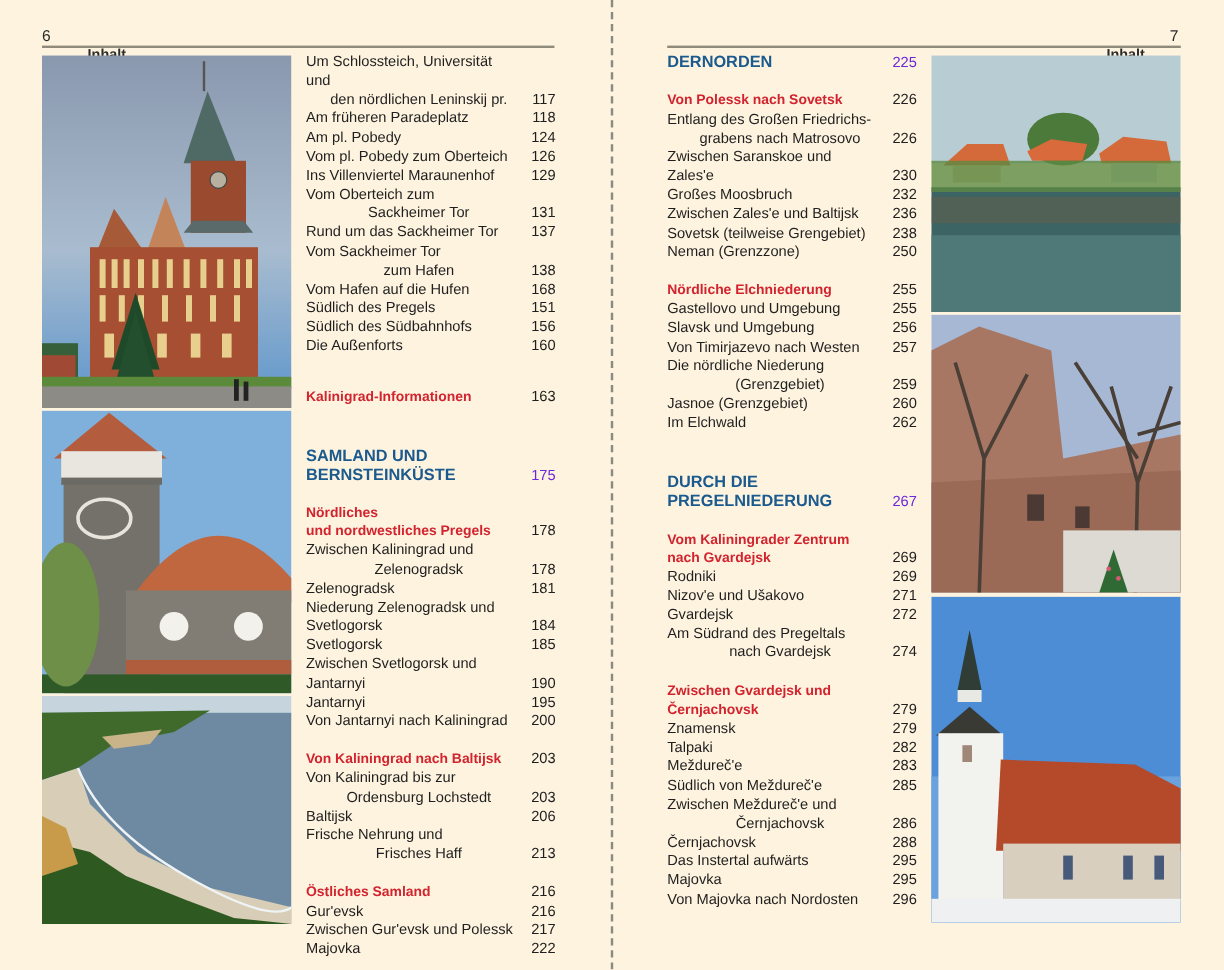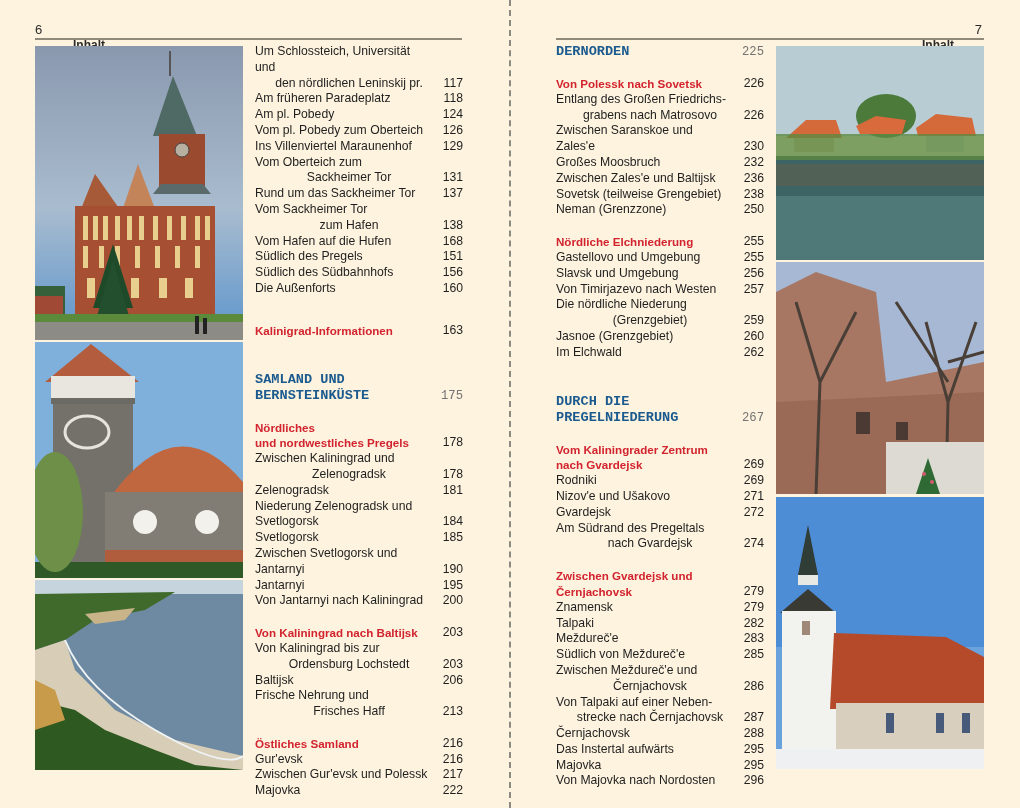--- a/index.html
+++ b/index.html
@@ -36,22 +36,22 @@
 
   .toc { position:absolute; font-size:12.2px; line-height:15.8px; }
   .toc-left { left:255px; top:44px; width:208px; }
   .toc-right { left:44px; top:44px; width:208px; }
   .entry { position:relative; padding-right:34px; }
   .entry .t { display:block; }
   .entry .t.indent { padding-left:14px;text-align:center; }
   .entry .p { position:absolute; right:0; bottom:0; width:34px; text-align:right; }
   .entry.red { color:#d2232e; font-weight:bold; font-size:11.6px; }
   .entry.red .p { color:#1f1f1f; font-weight:normal; font-size:12.2px; }
-  .entry.chapter { color:#1b5a8e; font-weight:bold; font-size:13.6px; line-height:16px;font-family:Liberation Mono, monospace; }
-  .entry.chapter .p { color:#737373; font-weight:normal; font-size:12.2px; }
+  .entry.chapter { color:#1b5a8e; font-weight:bold; font-size:13.6px; line-height:16px; }
+  .entry.chapter .p { color:#6d28d9; font-weight:normal; font-size:12.2px; }
   .gap-s { height:16px; }
   .gap-m { height:26px; }
   .gap-l { height:33px; }
 </style>
 </head>
 <body>
 
 <div class="page page-left">
   <div class="run-head left-head">
     <span class="num">6</span>
@@ -404,25 +404,20 @@
       <div class="entry">
         <span class="t">Südlich von Meždureč'e</span>
         <span class="p">285</span>
       </div>
       <div class="entry">
         <span class="t">Zwischen Meždureč'e und</span>
         <span class="t indent">Černjachovsk</span>
         <span class="p">286</span>
       </div>
       <div class="entry">
-        <span class="t">Von Talpaki auf einer Neben-</span>
-        <span class="t indent">strecke nach Černjachovsk</span>
-        <span class="p">287</span>
-      </div>
-      <div class="entry">
         <span class="t">Černjachovsk</span>
         <span class="p">288</span>
       </div>
       <div class="entry">
         <span class="t">Das Instertal aufwärts</span>
         <span class="p">295</span>
       </div>
       <div class="entry">
         <span class="t">Majovka</span>
         <span class="p">295</span>

